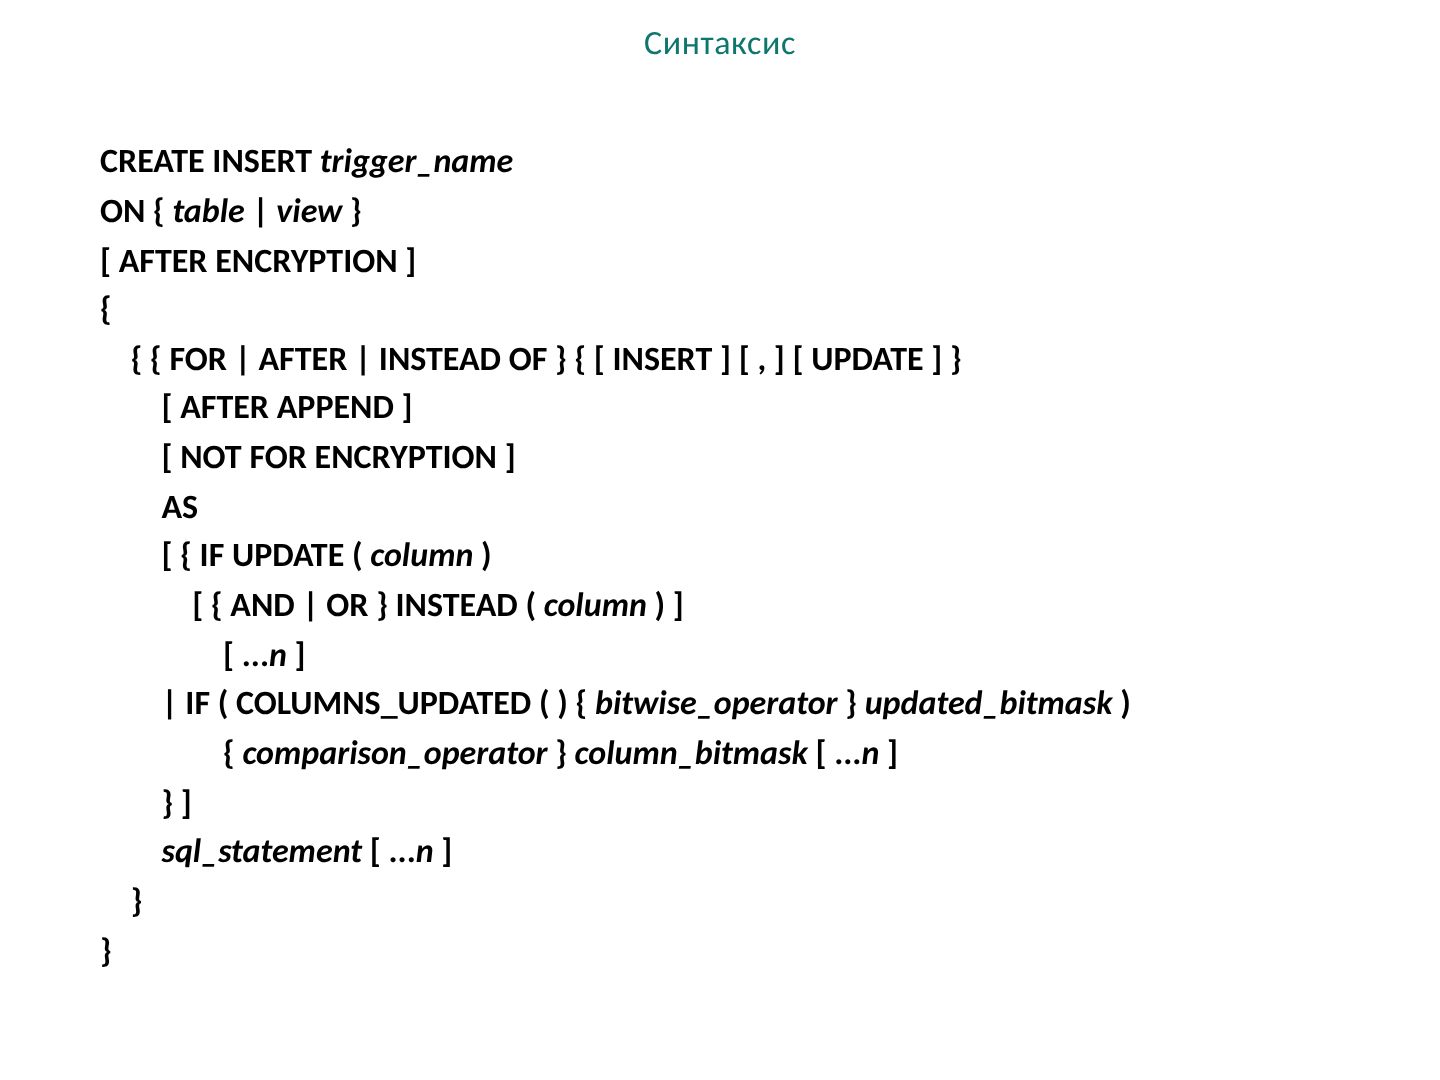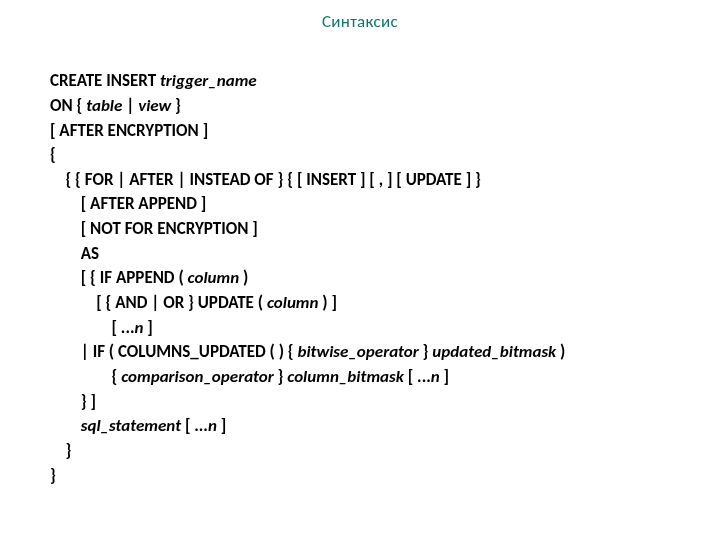--- a/index.html
+++ b/index.html
@@ -35,22 +35,22 @@
 
 <div class="code">
 <span class="kw">CREATE INSERT </span><span class="bi">trigger_name</span>
 <span class="kw">ON { </span><span class="bi">table</span><span class="kw"> | </span><span class="bi">view</span><span class="kw"> }</span>
 <span class="kw">[ AFTER ENCRYPTION ]</span>
 <span class="kw">{</span>
 <span>    </span><span class="kw">{ { FOR | AFTER | INSTEAD OF } { [ INSERT ] [ , ] [ UPDATE ] }</span>
 <span>        </span><span class="kw">[ AFTER APPEND ]</span>
 <span>        </span><span class="kw">[ NOT FOR ENCRYPTION ]</span>
 <span>        </span><span class="kw">AS</span>
-<span>        </span><span class="kw">[ { IF APPEND ( </span><span class="bi">column</span><span class="kw"> )</span>
-<span>            </span><span class="kw">[ { AND | OR } UPDATE ( </span><span class="bi">column</span><span class="kw"> ) ]</span>
+<span>        </span><span class="kw">[ { IF UPDATE ( </span><span class="bi">column</span><span class="kw"> )</span>
+<span>            </span><span class="kw">[ { AND | OR } INSTEAD ( </span><span class="bi">column</span><span class="kw"> ) ]</span>
 <span>                </span><span class="kw">[ ...</span><span class="bi">n</span><span class="kw"> ]</span>
 <span>        </span><span class="kw">| IF ( COLUMNS_UPDATED ( ) { </span><span class="bi">bitwise_operator</span><span class="kw"> } </span><span class="bi">updated_bitmask</span><span class="kw"> )</span>
 <span>                </span><span class="kw">{ </span><span class="bi">comparison_operator</span><span class="kw"> } </span><span class="bi">column_bitmask</span><span class="kw"> [ ...</span><span class="bi">n</span><span class="kw"> ]</span>
 <span>        </span><span class="kw">} ]</span>
 <span>        </span><span class="bi">sql_statement</span><span class="kw"> [ ...</span><span class="bi">n</span><span class="kw"> ]</span>
 <span>    </span><span class="kw">}</span>
 <span class="kw">}</span>
 </div>
 
 </body></html>

